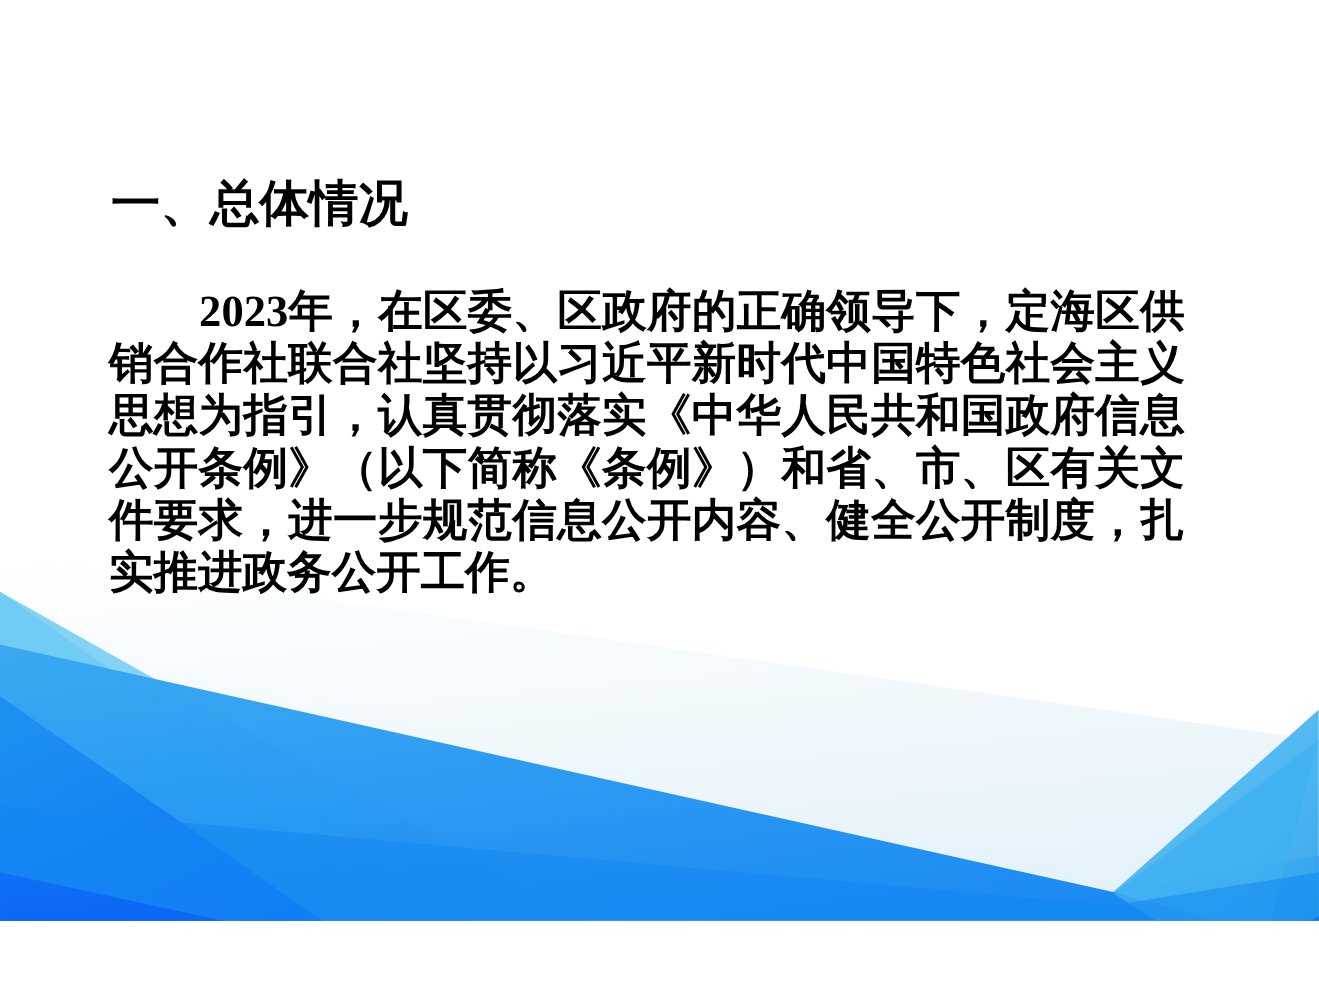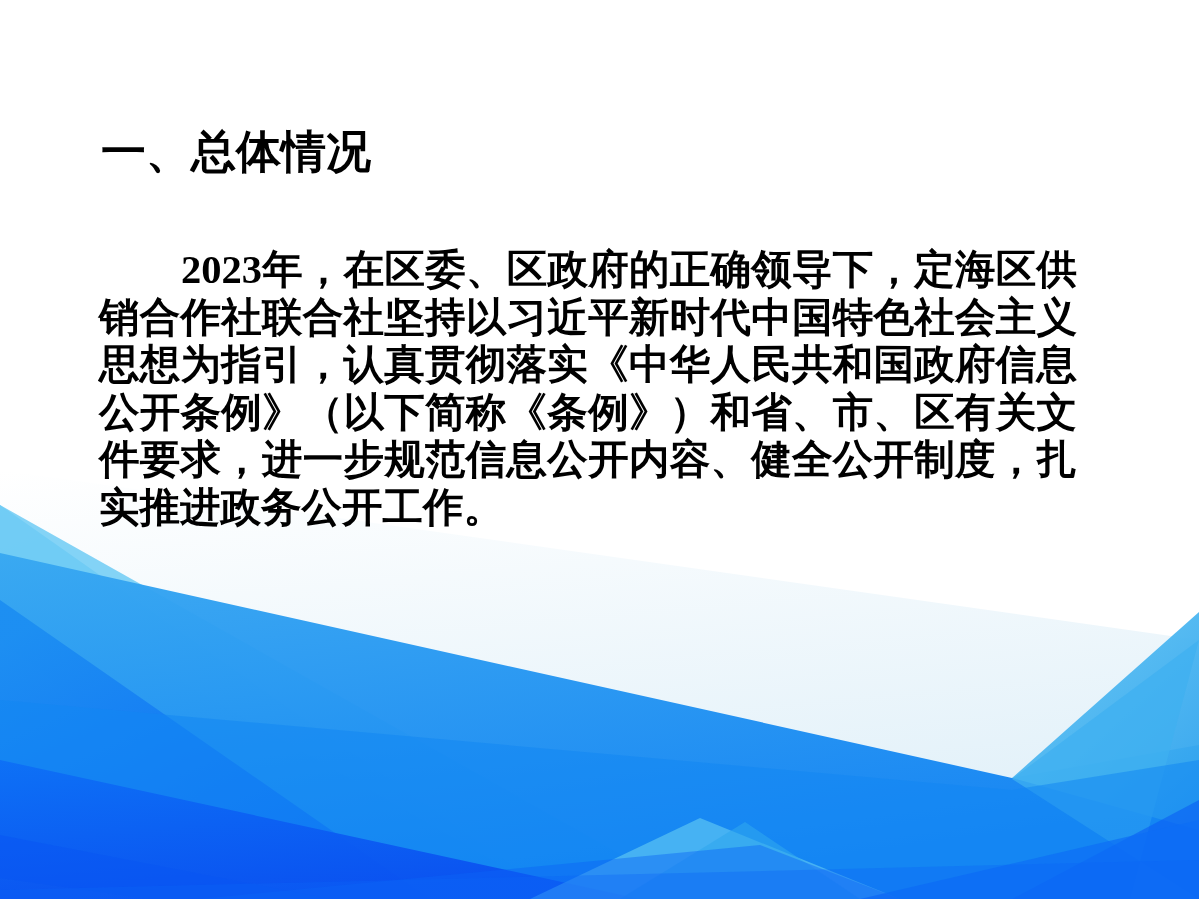--- a/index.html
+++ b/index.html
@@ -10,23 +10,24 @@
   body {
     width: 1199px;
     height: 899px;
     overflow: hidden;
     font-family: "Liberation Serif", "DejaVu Serif", serif;
   }
 
   #slide {
     position: relative;
     width: 1199px;
-    height: 899px;
+    height: 804px;
     background: #ffffff;
     overflow: hidden;
+    margin-top: 33px;
   }
 
   
   #bg-waves {
     position: absolute;
     left: 0;
     top: 0;
     width: 1199px;
     height: 899px;
     z-index: 0;
@@ -52,21 +53,21 @@
     font-weight: bold;
     color: #000000;
     letter-spacing: 0px;
     white-space: nowrap;
     font-family: "Liberation Serif", "DejaVu Serif", serif;
   }
 
   #body-paragraph {
     position: absolute;
     left: 99px;
-    top: 246px;
+    top: 226px;
     width: 978px;
     font-size: 40.5px;
     line-height: 47.6px;
     font-weight: bold;
     color: #000000;
     text-align: justify;
     text-align-last: left;
     text-indent: 82px;
     font-family: "Liberation Serif", "DejaVu Serif", serif;
     word-break: break-all;

